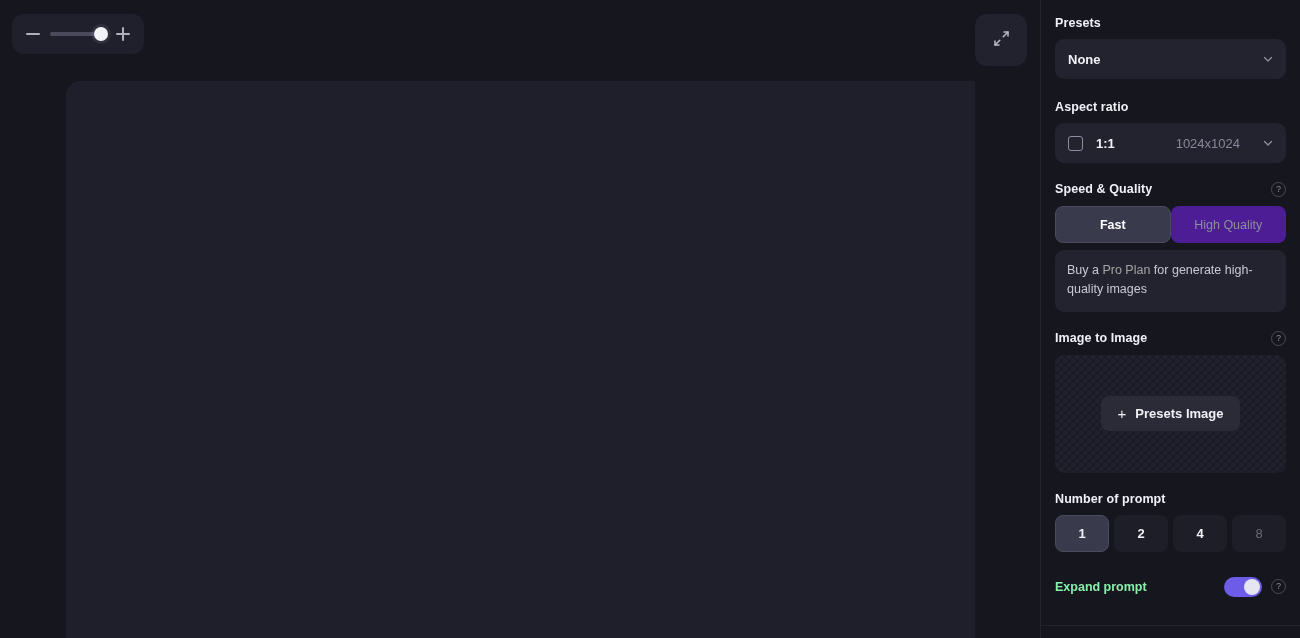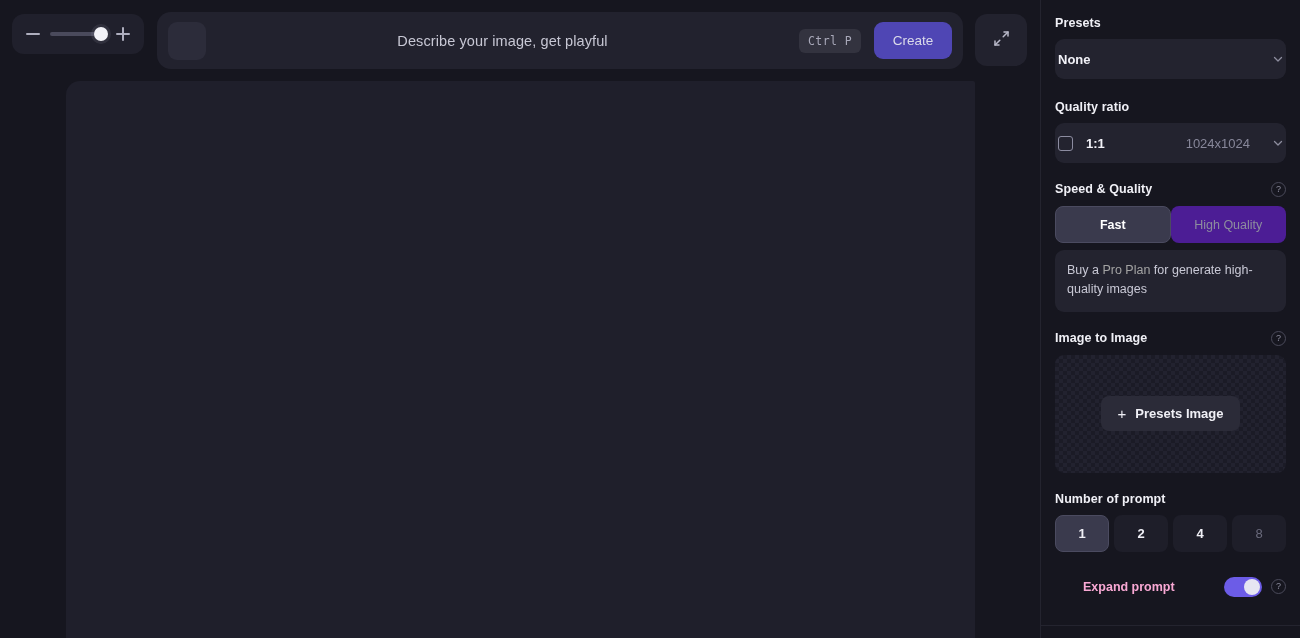--- a/index.html
+++ b/index.html
@@ -222,21 +222,21 @@
     flex: 0 0 auto;
     cursor: pointer;
   }
 
   .field-row {
     height: 40px;
     background: #23232f;
     border-radius: 9px;
     display: flex;
     align-items: center;
-    padding: 0 3px;
+    padding: 0 13px;
     cursor: pointer;
   }
   .field-value {
     font-size: 13px;
     font-weight: bold;
     color: #f2f2f8;
   }
   .field-aux {
     margin-left: auto;
     font-size: 13px;
@@ -363,22 +363,21 @@
   
   .toggle-row {
     display: flex;
     align-items: center;
     height: 32px;
     margin-top: 19px;
   }
   .toggle-label {
     font-size: 12.5px;
     font-weight: bold;
-    color: #f9a8d4;
-    margin-left: 28px;
+    color: #86efac;
   }
   .switch {
     margin-left: auto;
     width: 38px;
     height: 20px;
     border-radius: 10px;
     background: #6c5ce7;
     position: relative;
     margin-right: 9px;
     cursor: pointer;
@@ -408,28 +407,20 @@
 
     <div class="zoom-control">
       <div class="zoom-btn minus"></div>
       <div class="zoom-slider">
         <div class="zoom-track"></div>
         <div class="zoom-thumb"></div>
       </div>
       <div class="zoom-btn plus"></div>
     </div>
 
-    <div class="prompt-bar">
-      <div class="thumb-slot"></div>
-      <div class="prompt-input">
-        <span class="prompt-placeholder">Describe your image, get playful</span>
-      </div>
-      <div class="kbd-badge">Ctrl P</div>
-      <button class="create-btn">Create</button>
-    </div>
 
     <div class="expand-btn">
       <span>
         <svg width="17" height="17" viewBox="0 0 17 17" fill="none" stroke="#b9b9c9" stroke-width="1.5" stroke-linecap="round" stroke-linejoin="round">
           <path d="M10.2 6.8 L15 2"></path>
           <path d="M15 6 V2 H11"></path>
           <path d="M6.8 10.2 L2 15"></path>
           <path d="M2 11 V15 H6"></path>
         </svg>
       </span>
@@ -448,21 +439,21 @@
       <span class="chevron" style="margin-left:auto">
         <svg width="10" height="10" viewBox="0 0 10 10" fill="none" stroke="#8d8d9e" stroke-width="1.3" stroke-linecap="round" stroke-linejoin="round">
           <path d="M1.5 3.5 L5 7 L8.5 3.5"></path>
         </svg>
       </span>
     </div>
 
     <div class="spacer-lg"></div>
 
     <div class="section-head">
-      <span class="section-title">Quality ratio</span>
+      <span class="section-title">Aspect ratio</span>
     </div>
     <div class="field-row">
       <span class="ratio-box"></span>
       <span class="field-value">1:1</span>
       <span class="field-aux">1024x1024</span>
       <span class="chevron">
         <svg width="10" height="10" viewBox="0 0 10 10" fill="none" stroke="#8d8d9e" stroke-width="1.3" stroke-linecap="round" stroke-linejoin="round">
           <path d="M1.5 3.5 L5 7 L8.5 3.5"></path>
         </svg>
       </span>

